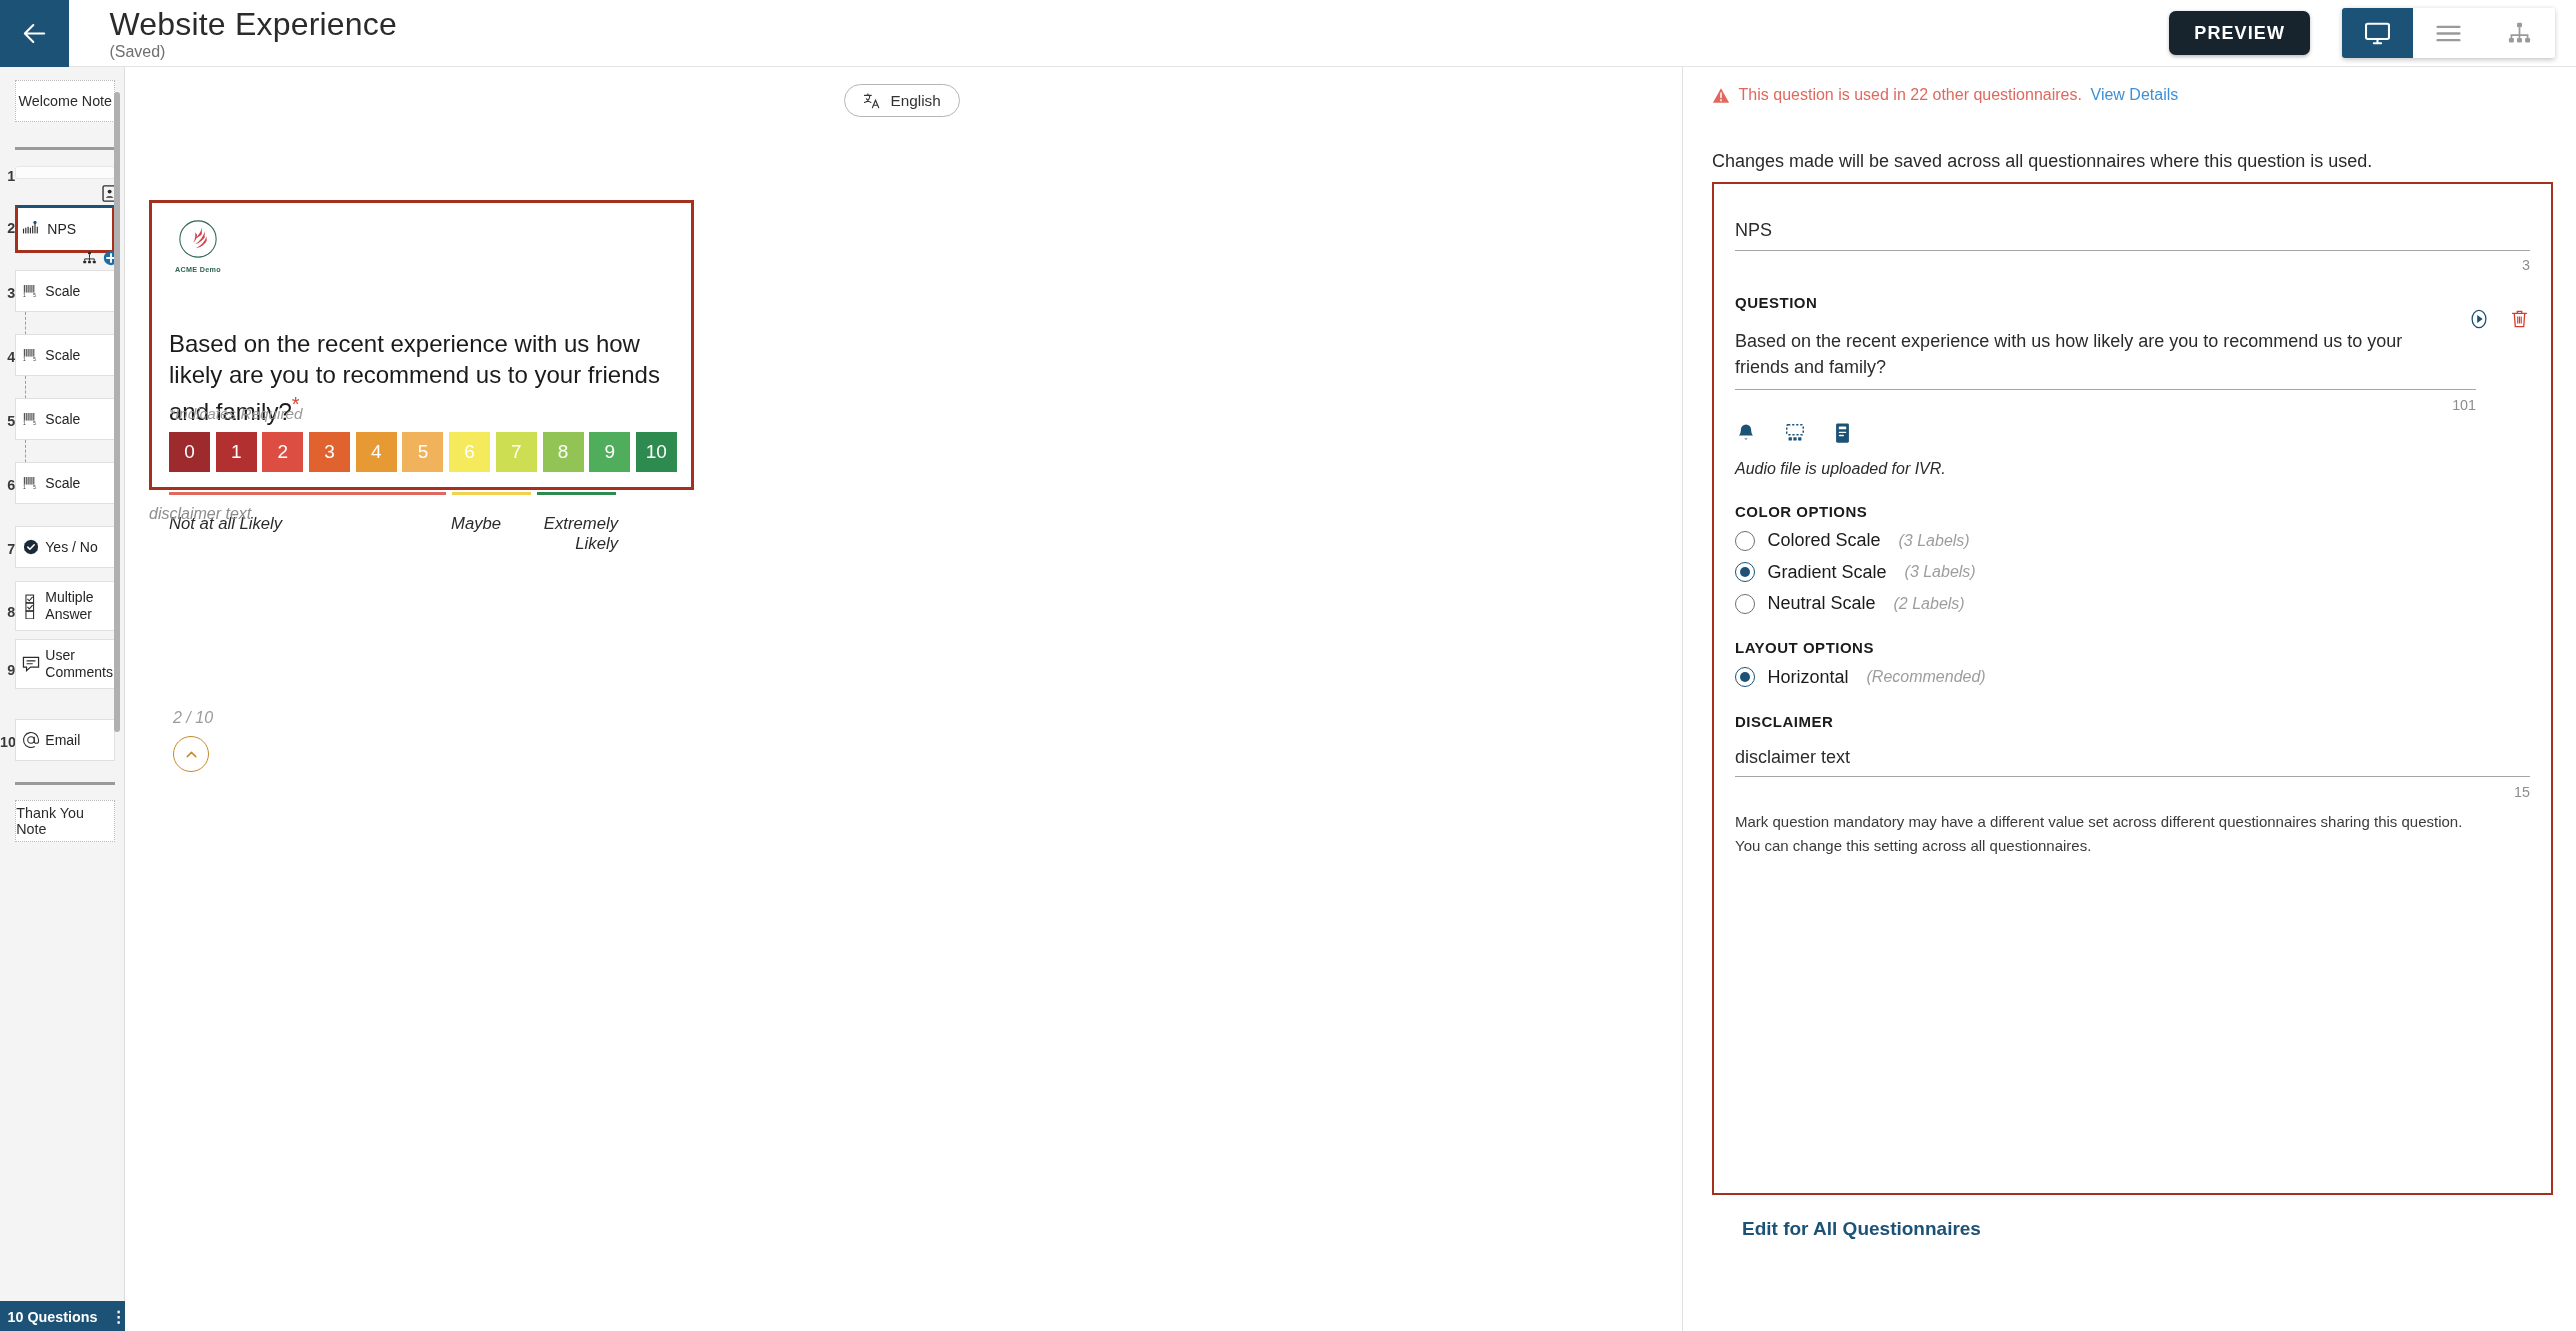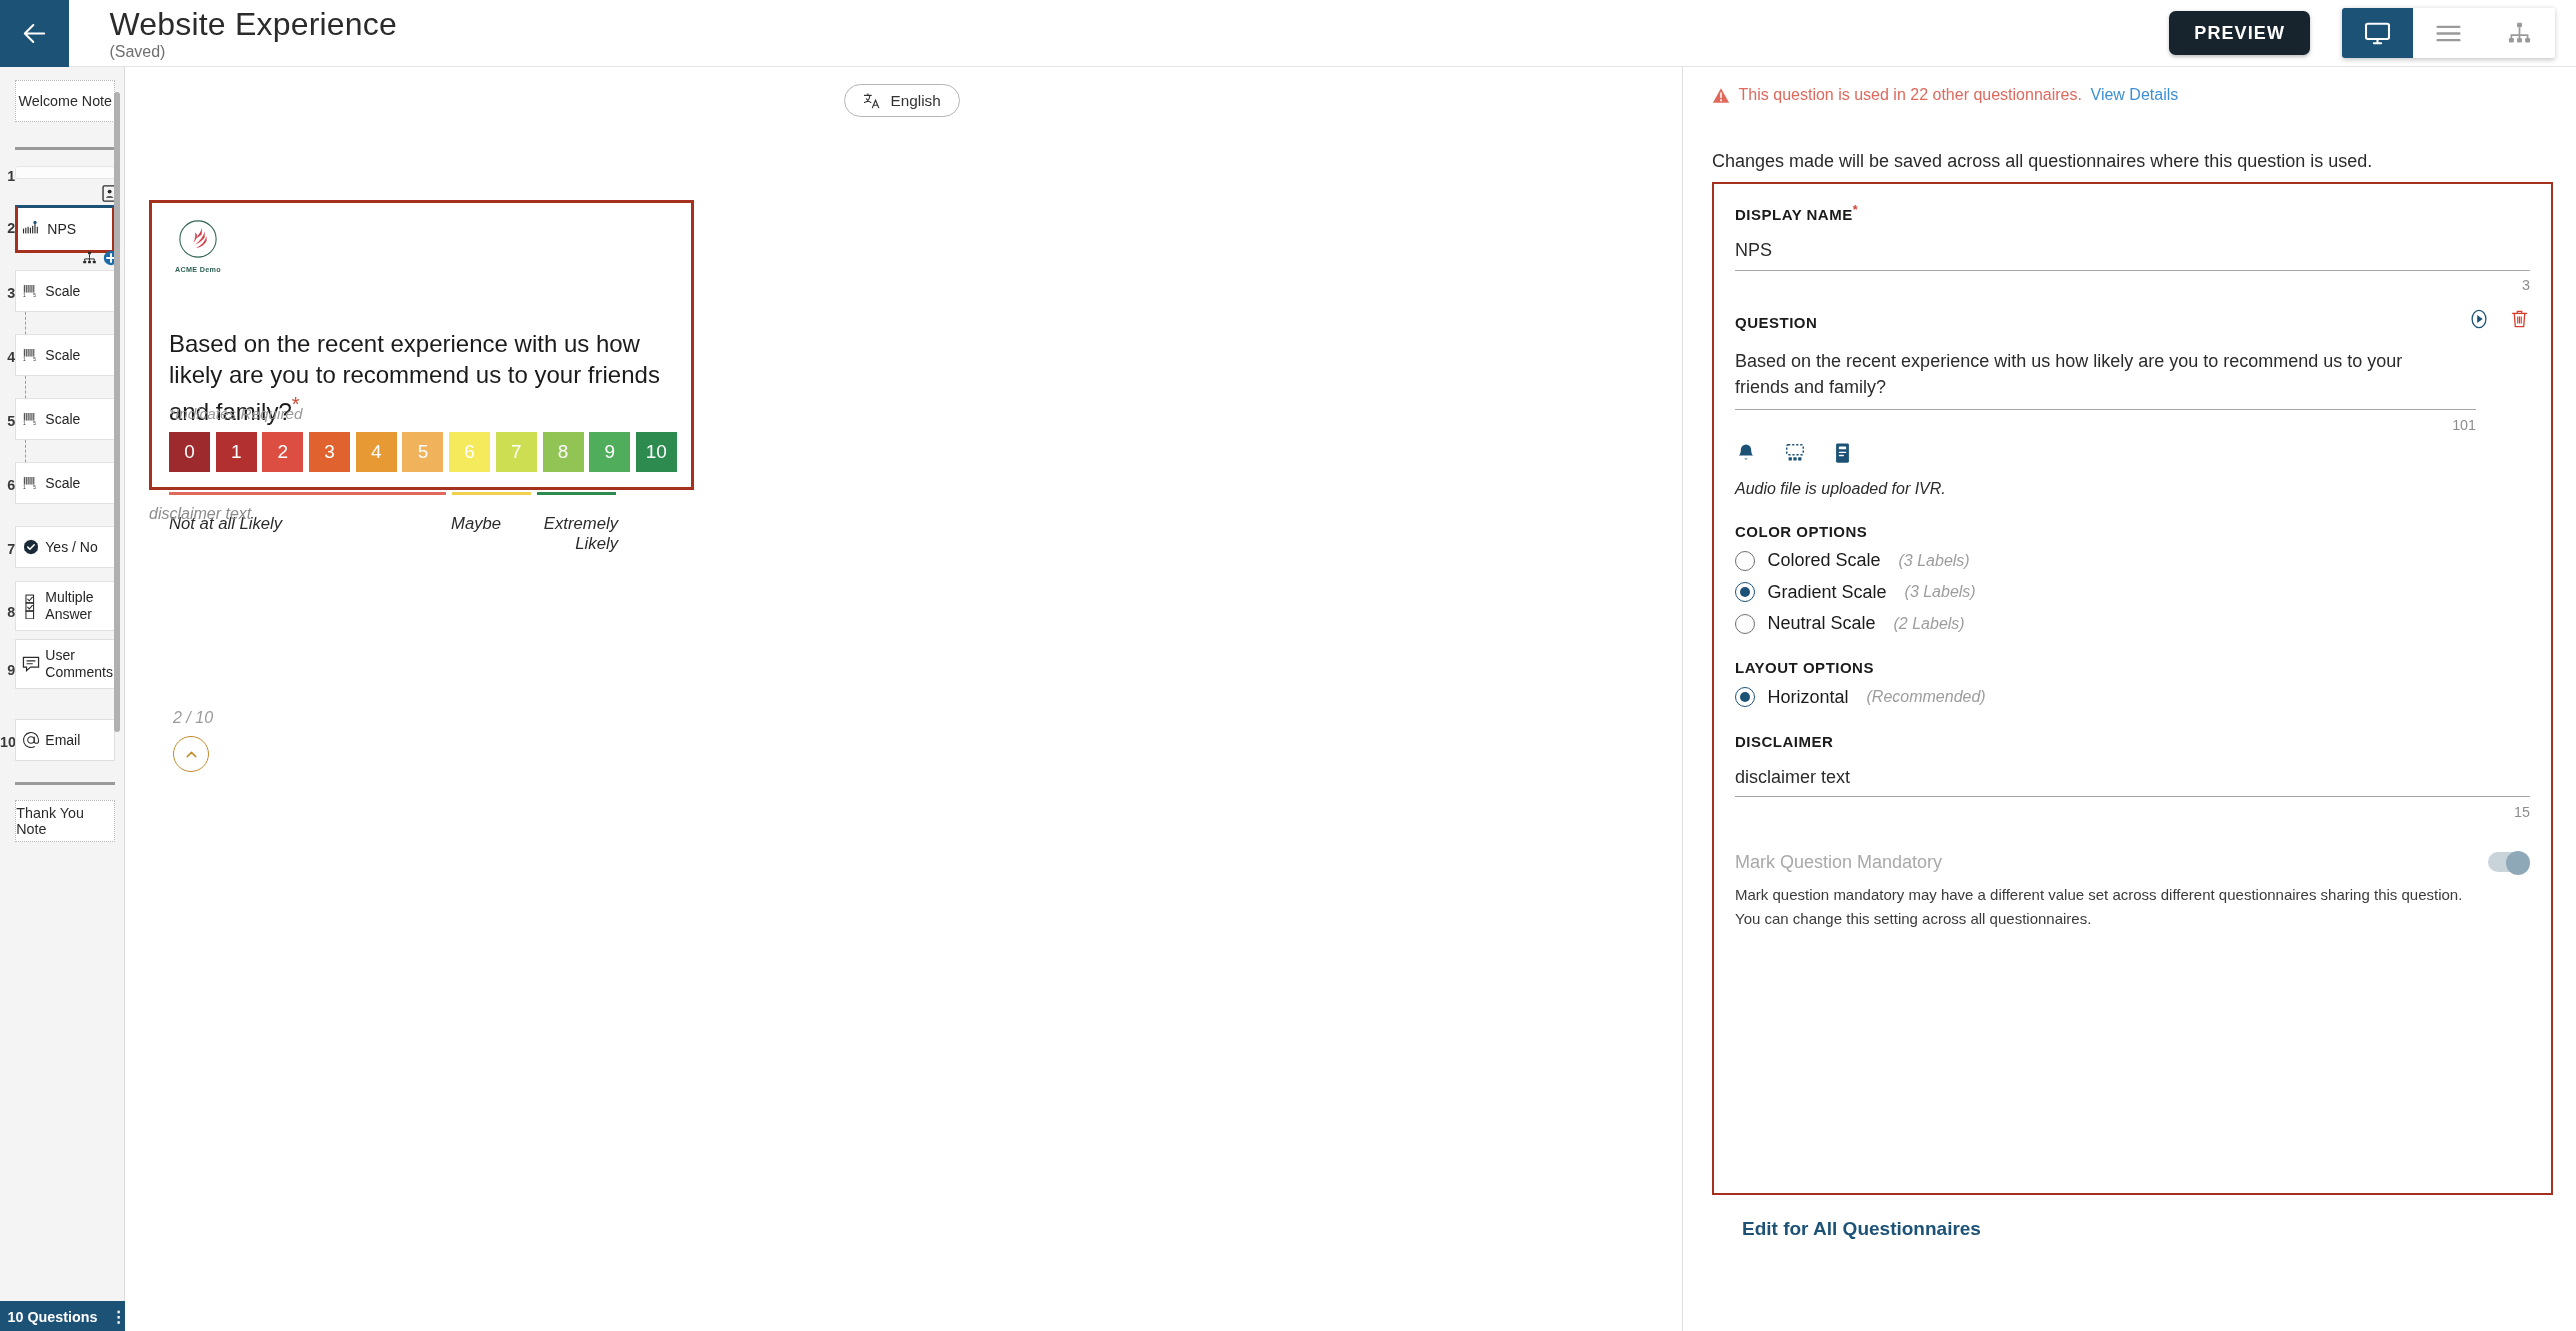--- a/index.html
+++ b/index.html
@@ -455,23 +455,20 @@
       <path d="M10 6.2v5M10 13.6v1.2" stroke="#fff" stroke-width="1.7" stroke-linecap="round"></path>
     </svg>
     <span id="warn-text">This question is used in 22 other questionnaires.</span>
     <span id="warn-link">View Details</span>
   </div>
 
   <div id="notice">Changes made will be saved across all questionnaires where this question is used.</div>
 
   <div id="form-box">
 
-    <div class="fld-label">
-      <span>DISPLAY NAME</span><span style="color:#d14836; vertical-align:super; font-size:12.4px">*</span>
-    </div>
     <div class="fld-val">NPS</div>
     <div class="fld-underline"></div>
     <div class="fld-count">3</div>
 
     <div class="sec-head" style="padding-top:21px">QUESTION</div>
 
     <div id="qfield-actions">
       <svg width="22" height="22" viewBox="0 0 24 24">
         <ellipse cx="12" cy="12" rx="7.5" ry="9.5" fill="none" stroke="#1d5277" stroke-width="1.4"></ellipse>
         <path d="M10 7.6l6 4.4-6 4.4z" fill="#1d5277"></path>
@@ -534,24 +531,20 @@
       <span class="radio on"></span>
       <span class="radio-label">Horizontal</span>
       <span class="radio-hint">(Recommended)</span>
     </div>
 
     <div class="sec-head">DISCLAIMER</div>
     <div class="fld-val">disclaimer text</div>
     <div class="fld-underline"></div>
     <div class="fld-count">15</div>
 
-    <div id="mandatory-row">
-      <span id="mandatory-label">Mark Question Mandatory</span>
-      <span id="toggle"></span>
-    </div>
     <div id="mandatory-help">
       <div>Mark question mandatory may have a different value set across different questionnaires sharing this question.</div>
       <div>You can change this setting across all questionnaires.</div>
     </div>
   </div>
 
   <div id="edit-all">Edit for All Questionnaires</div>
 </div>
 
 

